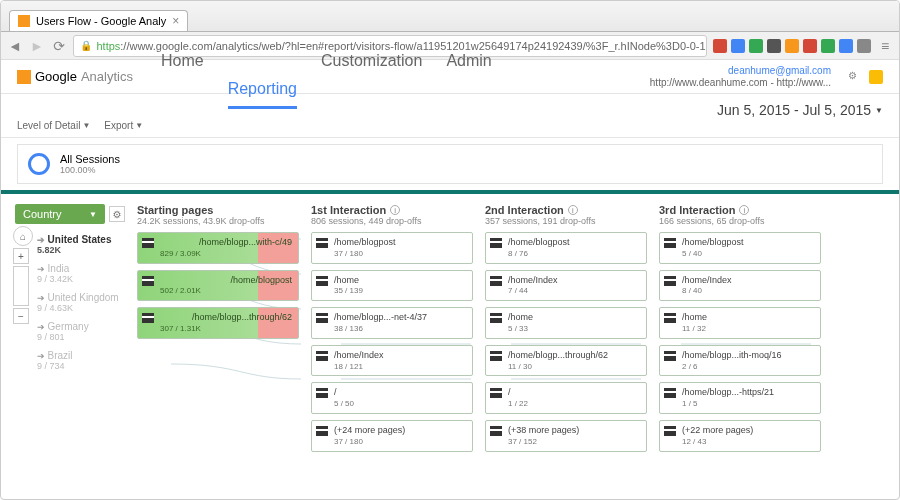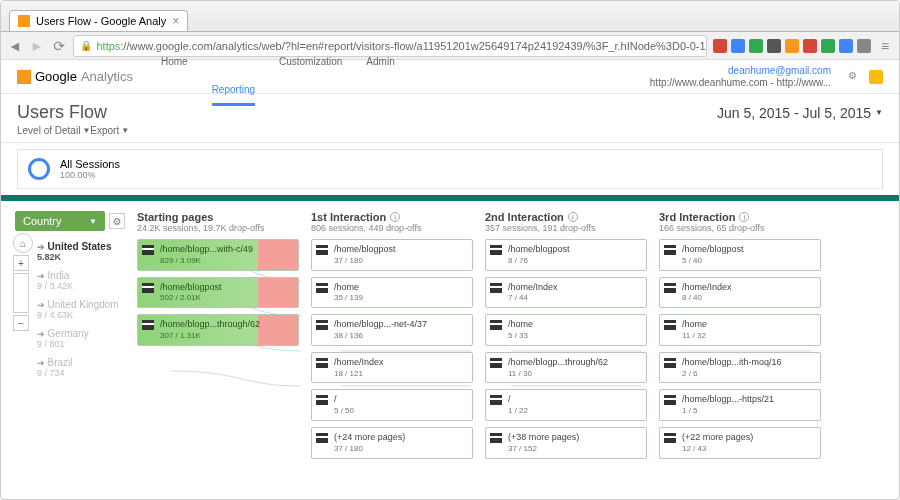--- a/index.html
+++ b/index.html
@@ -11,33 +11,33 @@
 .nav-arr { width:16px; height:16px; color:#888; font-size:14px; display:flex; align-items:center; justify-content:center;}
 .url-box { flex:1; background:#fff; border:1px solid #ccc; border-radius:3px; height:22px; display:flex; align-items:center; padding:0 6px; font-size:11px; color:#666; overflow:hidden; white-space:nowrap;}
 .lock { color:#4caf50; margin-right:4px; font-size:10px;}
 .url-https { color:#4caf50; }
 .ext-icons { display:flex; gap:4px; }
 .ext-ic { width:14px; height:14px; border-radius:2px; }
 .ga-header { height:34px; display:flex; align-items:center; padding:0 16px; font-size:12px; border-bottom:1px solid #e5e5e5;}
 .ga-logo { display:flex; align-items:center; gap:4px; font-size:13px; margin-right:28px;}
 .ga-logo-ic { width:14px; height:14px; background:linear-gradient(135deg,#f7981d,#f7981d); }
 .ga-nav { display:flex; gap:24px; }
-.ga-nav-item { color:#666; font-size:10px; padding:8px 0; cursor:pointer;}
+.ga-nav-item { color:#666; font-size:16px; padding:8px 0; cursor:pointer;}
 .ga-nav-item.active { color:#4285f4; border-bottom:3px solid #4285f4;margin-top:28px;}
 .ga-right { margin-left:auto; display:flex; align-items:center; gap:12px; font-size:10px; color:#666; text-align:right;}
 .ga-right-txt { line-height:1.2; }
 .gear { width:14px; height:14px; color:#888;}
 .bell { width:14px; height:14px; background:#fbbc05; border-radius:2px; position:relative;}
 .title-row { display:flex; align-items:center; padding:8px 16px 2px; }
 .page-title { font-size:18px; color:#555; font-weight:normal;}
 .date-range { margin-left:auto; font-size:14px; color:#444; display:flex; align-items:center; gap:4px;}
-.sub-row { display:flex; gap:0; padding:0 16px 6px; font-size:10px; color:#666;}
+.sub-row { display:flex; gap:14px; padding:0 16px 6px; font-size:10px; color:#666;}
 .sub-ctl { display:flex; align-items:center; gap:2px; cursor:pointer;}
 .caret { font-size:8px; }
-.seg-row { display:flex; gap:10px; padding:6px 16px; border-top:1px solid #e6e6e6; border-bottom:6px solid #0f766e;}
+.seg-row { display:flex; gap:10px; padding:6px 16px; border-top:1px solid #e6e6e6; border-bottom:4px solid #0f766e;}
 .seg-box { flex:1; border:1px solid #e2e2e2; padding:6px 10px; display:flex; align-items:center; gap:10px; font-size:11px; min-height:40px;}
 .seg-box.dashed { border-style:dashed; color:#999;}
 .circ { width:22px; height:22px; border:3px solid #4285f4; border-radius:50%;}
 .circ.grey { border-color:#ccc; width:18px; height:18px; border-width:2px;}
 .seg-sub { font-size:9px; color:#888;}
 .flow-area { position:relative; padding:10px 14px; display:flex; gap:12px; height:310px; overflow:hidden;}
 .side-col { width:110px; position:relative;}
 .country-sel { background:#6aa84f; color:#fff; padding:4px 8px; font-size:11px; border-radius:2px; display:flex; justify-content:space-between; align-items:center;}
 .gear-btn { width:16px; height:16px; border:1px solid #ccc; background:#fff; display:inline-flex; align-items:center; justify-content:center; font-size:10px; color:#777; margin-left:4px;}
 .country-list { margin-top:6px; font-size:10px; }
@@ -49,21 +49,21 @@
 .zoom-btn { width:16px; height:16px; border:1px solid #ccc; background:#fff; font-size:10px; display:flex; align-items:center; justify-content:center; color:#666;}
 .home-btn { border-radius:50%; width:20px; height:20px;}
 .col { min-width:162px; }
 .col-hd { font-size:11px; color:#444; font-weight:bold; display:flex; align-items:center; gap:4px;}
 .col-sub { font-size:9px; color:#888; margin-bottom:6px;}
 .node { border:1px solid #b5c9b5; background:#fff; border-radius:2px; margin-bottom:6px; padding:4px 6px 4px 22px; position:relative; font-size:9px; line-height:1.2; min-height:26px;}
 .node.green { background:linear-gradient(90deg,#8fd47a 0%,#a8dd96 75%,#f2a099 75%,#f2a099 100%);}
 .node-ic { position:absolute; left:4px; top:5px; width:12px; height:10px; background:#333;}
 .node-ic::after { content:""; position:absolute; top:3px; left:0; width:12px; height:2px; background:#fff;}
 .node-tt { color:#2b4d1f; font-size:9px; white-space:nowrap; overflow:hidden; text-overflow:ellipsis; display:block;}
-.node.green .node-tt { color:#2b4d1f;}
+.node.green .node-tt { color:#2b4d1f;text-align:right;}
 .node-st { color:#3a6b28; font-size:8px;}
 .node.white .node-tt { color:#444;}
 .node.white .node-st { color:#777;}
 .info-ic { width:10px; height:10px; border:1px solid #aaa; border-radius:50%; font-size:7px; display:inline-flex; align-items:center; justify-content:center; color:#aaa;}
 svg.flows { position:absolute; top:30px; left:130px; width:740px; height:280px; pointer-events:none;}
 svg.flows path { fill:none; stroke:#b8cdd1; stroke-width:1; opacity:0.7;}
 .arr-r { font-size:9px; color:#999; margin-right:3px;}
 </style>
 </head>
 <body>
@@ -116,21 +116,20 @@
     <div class="ga-right-txt">
       <div style="color:#4285f4">deanhume@gmail.com</div>
       <div>http://www.deanhume.com - http://www...</div>
     </div>
     <span class="gear">⚙</span>
     <span class="bell"></span>
   </div>
 </div>
 
 <div class="title-row">
-  <h1 class="page-title">Users Flow</h1>
   <div class="date-range">
     <span>Jun 5, 2015 - Jul 5, 2015</span>
     <span class="caret">▼</span>
   </div>
 </div>
 <div class="sub-row">
   <div class="sub-ctl">
     <span>Level of Detail</span>
       <span class="caret">▼</span>
   </div>
@@ -194,21 +193,21 @@
         <div class="cty"><span class="arr-r">➔</span>Germany<span class="cty-val">9 / 801</span></div>
         <div class="cty"><span class="arr-r">➔</span>Brazil<span class="cty-val">9 / 734</span></div>
       </div>
   </div>
 
   <div id="cols" style="display:flex;gap:12px;">
       <div class="col">
         <div class="col-hd">
           <span>Starting pages</span>
         </div>
-        <div class="col-sub">24.2K sessions, 19.7K drop-offs</div>
+        <div class="col-sub">24.2K sessions, 43.9K drop-offs</div>
         <div class="node green"><span class="node-ic"></span><span class="node-tt">/home/blogp...with-c/49</span><span class="node-st">829 / 3.09K</span></div>
         <div class="node green"><span class="node-ic"></span><span class="node-tt">/home/blogpost</span><span class="node-st">502 / 2.01K</span></div>
         <div class="node green"><span class="node-ic"></span><span class="node-tt">/home/blogp...through/62</span><span class="node-st">307 / 1.31K</span></div>
       </div>
       <div class="col">
         <div class="col-hd">
           <span>1st Interaction</span> 
           <span class="info-ic">i</span>
         </div>
         <div class="col-sub">806 sessions, 449 drop-offs</div>

